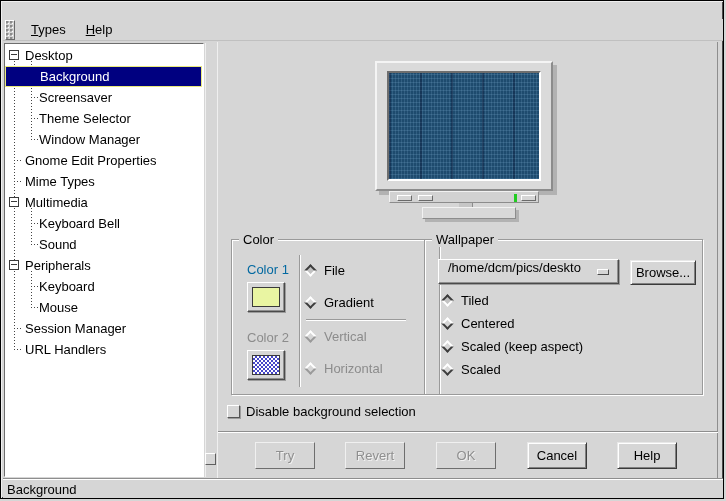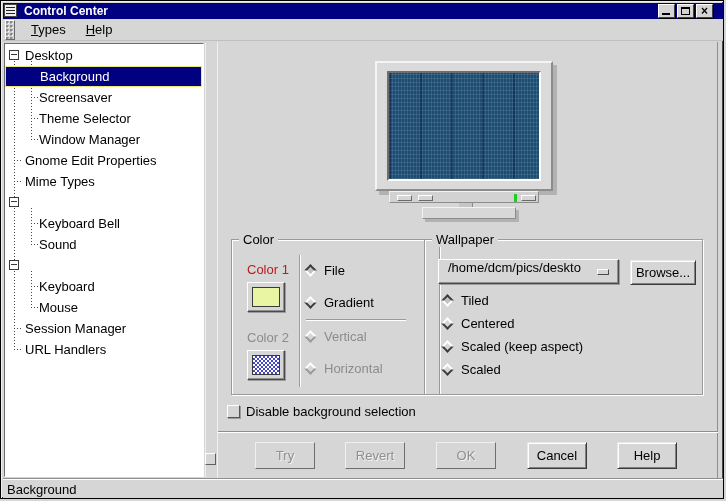--- a/index.html
+++ b/index.html
@@ -63,21 +63,21 @@
     border:1px solid;border-color:#f2f2f2 #8c8c8c #8c8c8c #f2f2f2;}
   .mon-btn{position:absolute;top:3px;height:6px;width:15px;background:#d6d6d6;border:1px solid;border-color:#fff #6a6a6a #6a6a6a #fff;}
   .mon-led{position:absolute;top:2px;right:21px;width:3px;height:8px;}
   .monitor-neck{position:absolute;left:458px;top:202px;width:14px;height:5px;background:#c6c6c6;border-right:1px solid #8c8c8c;}
   .monitor-base{position:absolute;left:421px;top:206px;width:94px;height:12px;background:#d8d8d8;
     border:1px solid;border-color:#f2f2f2 #8c8c8c #8c8c8c #f2f2f2;box-shadow:3px 3px 0 #b2b2b2;}
 
   
   .frame{position:absolute;border:1px solid #9a9a9a;box-shadow:inset 1px 1px 0 #fff,1px 1px 0 #fff;}
   .frame-legend{position:absolute;top:-8px;left:7px;background:#d6d6d6;padding:0 4px;font-size:13px;color:#000;}
-  .flabel{position:absolute;font-size:13px;color:#b91c1c;white-space:nowrap;}
+  .flabel{position:absolute;font-size:13px;color:#0369a1;white-space:nowrap;}
   .flabel.dis{color:#8c8c8c;}
 
   .color-btn{position:absolute;width:38px;height:30px;background:#d6d6d6;border:1px solid;border-color:#fff #4a4a4a #4a4a4a #fff;
     box-shadow:inset -1px -1px 0 #8e8e8e,1px 1px 0 #9c9c9c;padding:4px;}
   .swatch{display:block;width:100%;height:100%;border:1px solid #3a3a3a;}
   .swatch2{display:block;width:100%;height:100%;border:1px solid #3a3a3a;
     background:repeating-conic-gradient(var(--c2,#4646c8) 0% 25%, #fff 0% 50%);background-size:4px 4px;}
   .vsep{position:absolute;width:1px;background:#9a9a9a;box-shadow:1px 0 0 #fff;}
   .hsep{position:absolute;height:1px;background:#9a9a9a;box-shadow:0 1px 0 #fff;}
 
@@ -112,35 +112,20 @@
 
   .statusbar{position:absolute;left:2px;top:477px;width:720px;height:21px;background:#d6d6d6;
     border-top:1px solid #8e8e8e;box-shadow:inset 0 1px 0 #fff;font-size:13px;color:#000;
     display:flex;align-items:center;padding-left:4px;}
 </style>
 </head>
 <body>
 
 <div class="window">
 
-  <div class="titlebar">
-    <div class="wicon"></div>
-    <div class="wtitle">Control Center</div>
-    <div class="wbtns">
-      <div class="wbtn">
-          <span class="glyph-min"></span>
-        </div>
-      <div class="wbtn">
-          <span class="glyph-max"></span>
-        </div>
-      <div class="wbtn">
-          <span class="glyph-close">×</span>
-        </div>
-    </div>
-  </div>
 
   <div class="menubar">
     <div class="menu-handle"></div>
     <div class="menu-item"><span class="menu-label">Types</span></div>
     <div class="menu-item"><span class="menu-label">Help</span></div>
   </div>
 
   <div class="treepanel"></div>
   <div class="treecontent">
     <div class="vdots" style="left:9px;top:11px;height:295px"></div>
@@ -175,25 +160,31 @@
       </div>
     <div class="trow lvl1" style="top:85px">
         <span class="tlabel">Window Manager</span>
       </div>
     <div class="trow lvl0" style="top:106px">
         <span class="tlabel">Gnome Edit Properties</span>
       </div>
     <div class="trow lvl0" style="top:127px">
         <span class="tlabel">Mime Types</span>
       </div>
+    <div class="trow lvl0" style="top:148px">
+        <span class="tlabel">Multimedia</span>
+      </div>
     <div class="trow lvl1" style="top:169px">
         <span class="tlabel">Keyboard Bell</span>
       </div>
     <div class="trow lvl1" style="top:190px">
         <span class="tlabel">Sound</span>
+      </div>
+    <div class="trow lvl0" style="top:211px">
+        <span class="tlabel">Peripherals</span>
       </div>
     <div class="trow lvl1" style="top:232px">
         <span class="tlabel">Keyboard</span>
       </div>
     <div class="trow lvl1" style="top:253px">
         <span class="tlabel">Mouse</span>
       </div>
     <div class="trow lvl0" style="top:274px">
         <span class="tlabel">Session Manager</span>
       </div>

